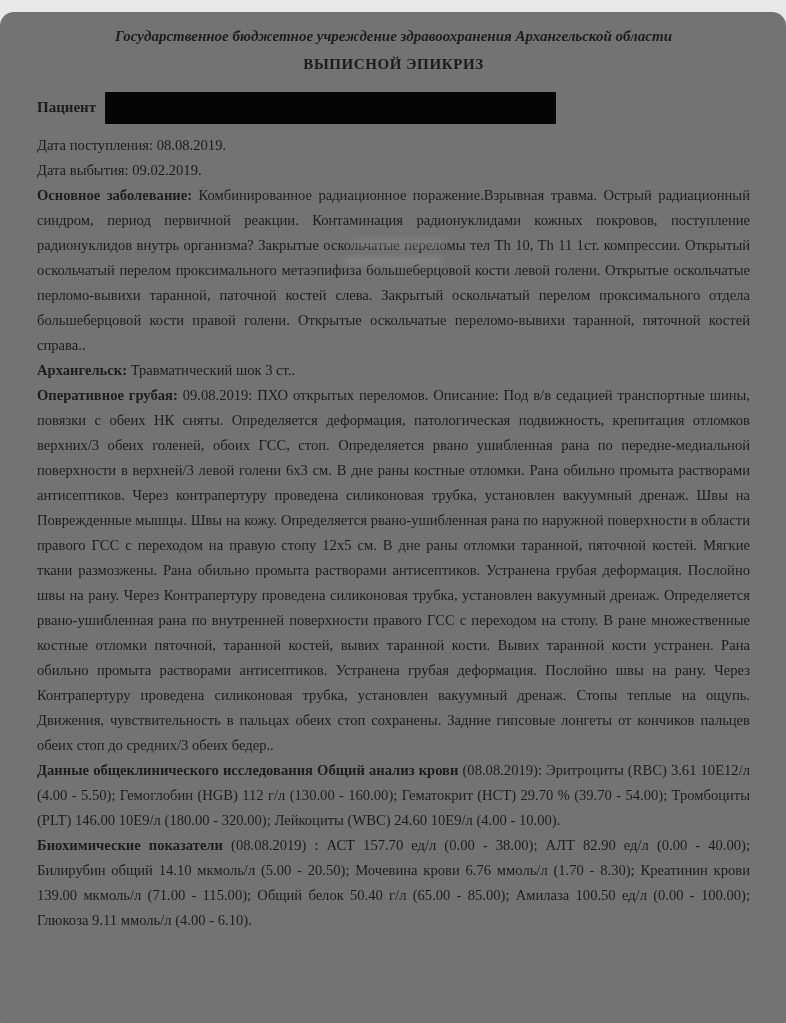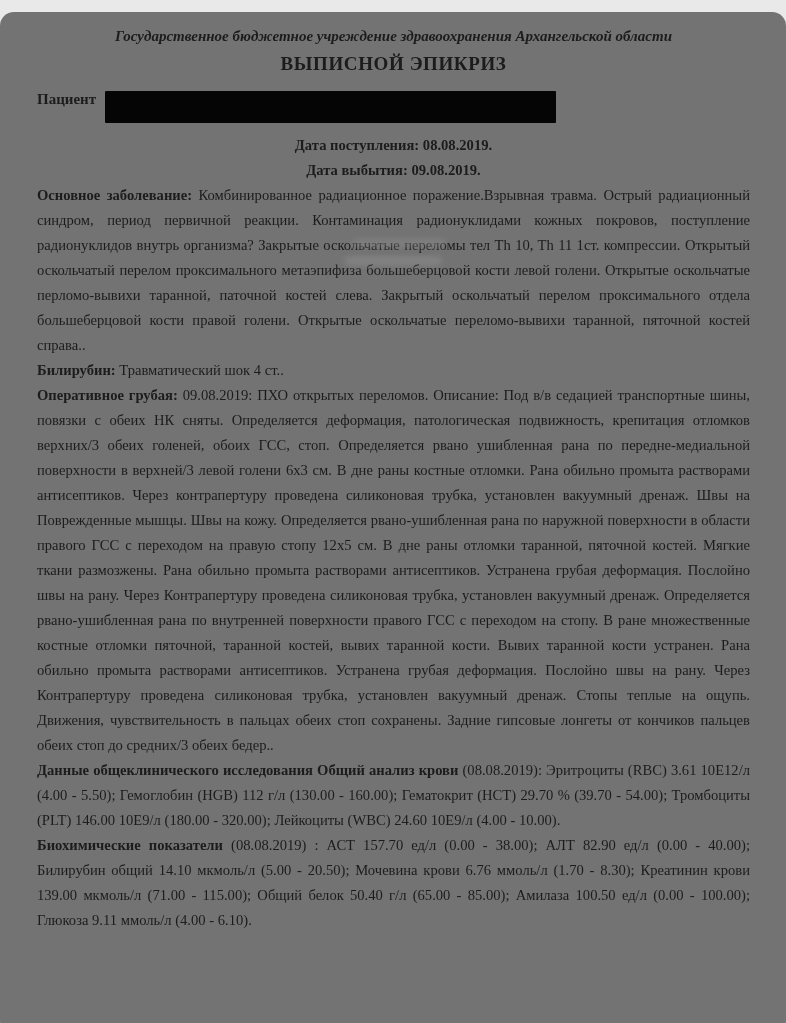--- a/index.html
+++ b/index.html
@@ -32,30 +32,30 @@
     line-height: 25px;
     margin-bottom: 1px;
   }
   .doc-header .h-address {
     font-size: 14.5px;
   }
   .doc-title {
     text-align: center;
     font-weight: bold;
     font-style: normal;
-    font-size: 19px;
+    font-size: 15px;
     letter-spacing: 0.6px;
     line-height: 26px;
     margin-top: 2px;
   }
 
   
   .patient-row {
     display: flex;
-    align-items: flex-start;
+    align-items: center;
     margin-top: 14px;
     height: 33px;
   }
   .patient-label {
     font-weight: bold;
     font-size: 15px;
     flex: 0 0 auto;
   }
   .redaction-bar {
     margin-left: 9px;
@@ -65,22 +65,22 @@
     border-radius: 1px;
   }
 
   
   .doc-body {
     margin-top: 9px;
     font-size: 14.6px;
     line-height: 25px;
   }
   .field-line {
-    font-weight: bold;
-    text-align: center;
+    font-weight: normal;
+    text-align: left;
   }
   .para {
     margin: 0;
     text-align: justify;
   }
   .para .lbl {
     font-weight: bold;
   }
 
   
@@ -128,27 +128,27 @@
   <div class="patient-row">
     <span class="patient-label">Пациент</span>
     <span class="redaction-bar"></span>
   </div>
 
   <div class="scan-artifact"></div>
 
   <div class="doc-body">
 
     <div class="field-line">Дата поступления: 08.08.2019.</div>
-    <div class="field-line">Дата выбытия: 09.08.2019.</div>
+    <div class="field-line">Дата выбытия: 09.02.2019.</div>
 
     <p class="para"><b class="lbl">Основное заболевание:</b>
       <span>Комбинированное радиационное поражение.Взрывная травма. Острый радиационный синдром, период первичной реакции. Контаминация радионуклидами кожных покровов, поступление радионуклидов внутрь организма? Закрытые оскольчатые переломы тел Th 10, Th 11 1ст. компрессии. Открытый оскольчатый перелом проксимального метаэпифиза большеберцовой кости левой голени. Открытые оскольчатые перломо-вывихи таранной, паточной костей слева. Закрытый оскольчатый перелом проксимального отдела большеберцовой кости правой голени. Открытые оскольчатые переломо-вывихи таранной, пяточной костей справа..</span></p>
 
-    <p class="para"><b class="lbl">Билирубин:</b>
-      <span>Травматический шок 4 ст..</span></p>
+    <p class="para"><b class="lbl">Архангельск:</b>
+      <span>Травматический шок 3 ст..</span></p>
 
     <p class="para"><b class="lbl">Оперативное грубая:</b>
       <span>09.08.2019: ПХО открытых переломов. Описание: Под в/в седацией транспортные шины, повязки с обеих НК сняты. Определяется деформация, патологическая подвижность, крепитация отломков верхних/3 обеих голеней, обоих ГСС, стоп. Определяется рвано ушибленная рана по передне-медиальной поверхности в верхней/3 левой голени 6х3 см. В дне раны костные отломки. Рана обильно промыта растворами антисептиков. Через контрапертуру проведена силиконовая трубка, установлен вакуумный дренаж. Швы на Поврежденные мышцы. Швы на кожу. Определяется рвано-ушибленная рана по наружной поверхности в области правого ГСС с переходом на правую стопу 12х5 см. В дне раны отломки таранной, пяточной костей. Мягкие ткани размозжены. Рана обильно промыта растворами антисептиков. Устранена грубая деформация. Послойно швы на рану. Через Контрапертуру проведена силиконовая трубка, установлен вакуумный дренаж. Определяется рвано-ушибленная рана по внутренней поверхности правого ГСС с переходом на стопу. В ране множественные костные отломки пяточной, таранной костей, вывих таранной кости. Вывих таранной кости устранен. Рана обильно промыта растворами антисептиков. Устранена грубая деформация. Послойно швы на рану. Через Контрапертуру проведена силиконовая трубка, установлен вакуумный дренаж. Стопы теплые на ощупь. Движения, чувствительность в пальцах обеих стоп сохранены. Задние гипсовые лонгеты от кончиков пальцев обеих стоп до средних/3 обеих бедер..</span></p>
 
     <p class="para"><b class="lbl">Данные общеклинического исследования Общий анализ крови</b>
       <span>(08.08.2019): Эритроциты (RBC) 3.61 10Е12/л (4.00 - 5.50); Гемоглобин (HGB) 112 г/л (130.00 - 160.00); Гематокрит (НСТ) 29.70 % (39.70 - 54.00); Тромбоциты (PLT) 146.00 10Е9/л (180.00 - 320.00); Лейкоциты (WBC) 24.60 10Е9/л (4.00 - 10.00).</span></p>
 
     <p class="para"><b class="lbl">Биохимические показатели</b>
       <span>(08.08.2019) : АСТ 157.70 ед/л (0.00 - 38.00); АЛТ 82.90 ед/л (0.00 - 40.00); Билирубин общий 14.10 мкмоль/л (5.00 - 20.50); Мочевина крови 6.76 ммоль/л (1.70 - 8.30); Креатинин крови 139.00 мкмоль/л (71.00 - 115.00); Общий белок 50.40 г/л (65.00 - 85.00); Амилаза 100.50 ед/л (0.00 - 100.00); Глюкоза 9.11 ммоль/л (4.00 - 6.10).</span></p>
 

